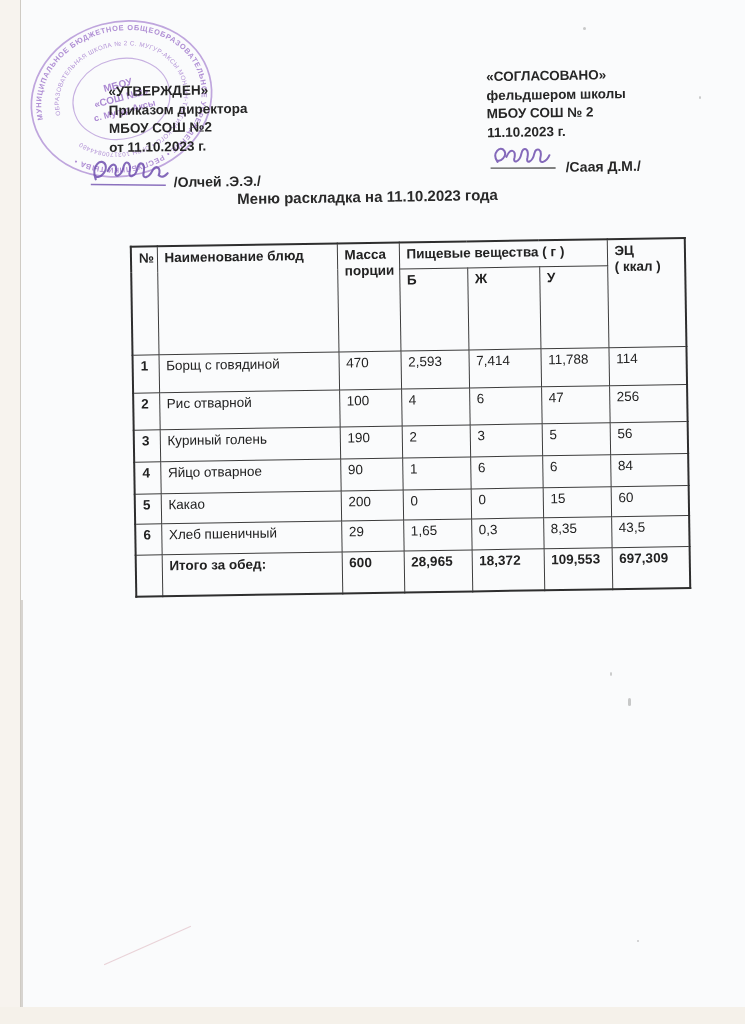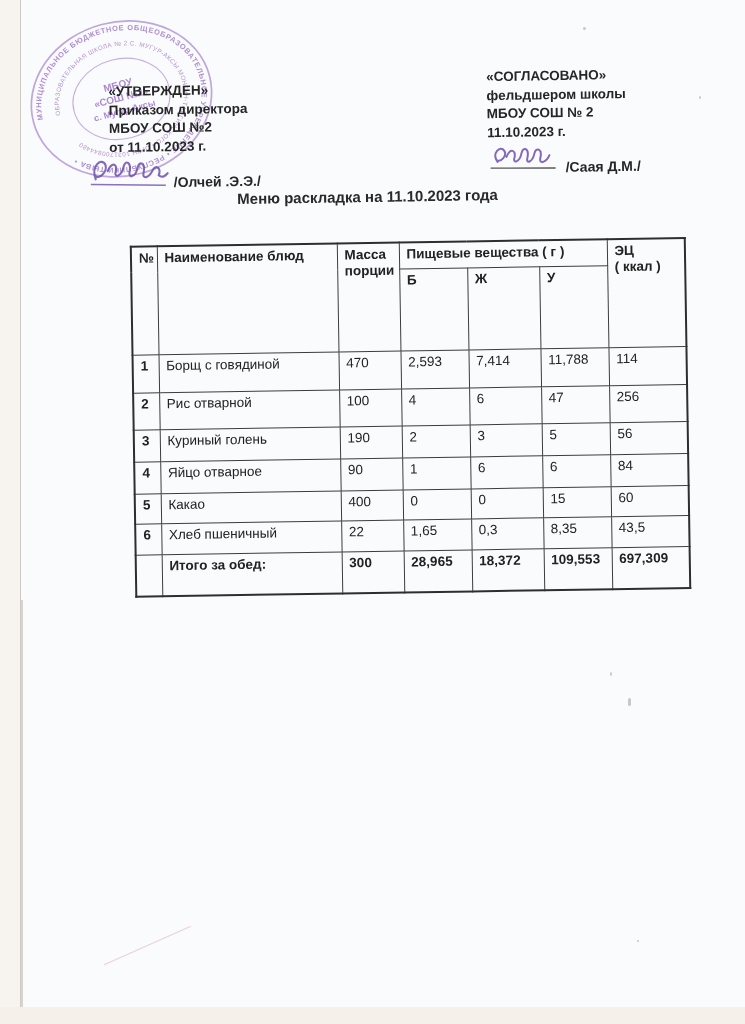--- a/index.html
+++ b/index.html
@@ -198,40 +198,40 @@
             <td>Яйцо отварное</td>
             <td>90</td>
             <td>1</td>
             <td>6</td>
             <td>6</td>
             <td>84</td>
           </tr>
           <tr style="height:30px">
             <td class="rownum">5</td>
             <td>Какао</td>
-            <td>400</td>
+            <td>200</td>
             <td>0</td>
             <td>0</td>
             <td>15</td>
             <td>60</td>
           </tr>
           <tr style="height:31px">
             <td class="rownum">6</td>
             <td>Хлеб пшеничный</td>
-            <td>22</td>
+            <td>29</td>
             <td>1,65</td>
             <td>0,3</td>
             <td>8,35</td>
             <td>43,5</td>
           </tr>
 
           <tr class="total-row" style="height:42px">
             <td></td>
             <td>Итого за обед:</td>
-            <td>300</td>
+            <td>600</td>
             <td>28,965</td>
             <td>18,372</td>
             <td>109,553</td>
             <td>697,309</td>
           </tr>
         </tbody>
       </table>
     </div>
   </div>
 

